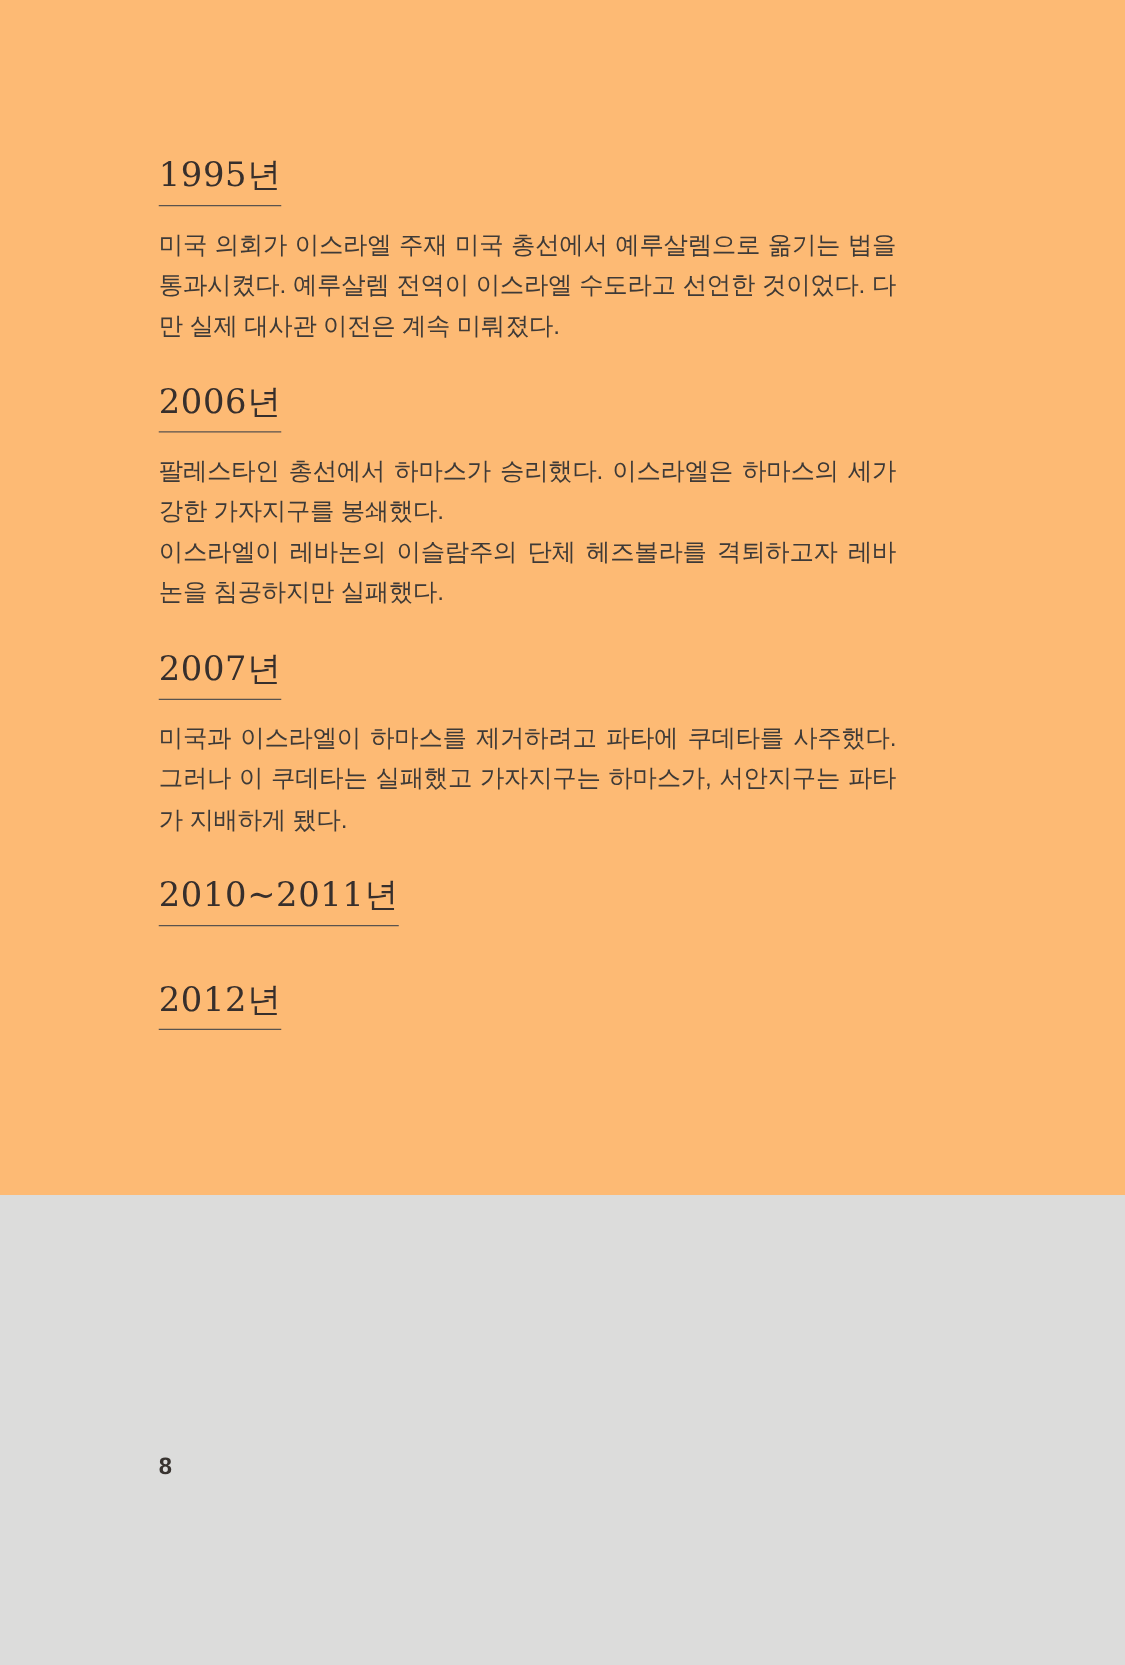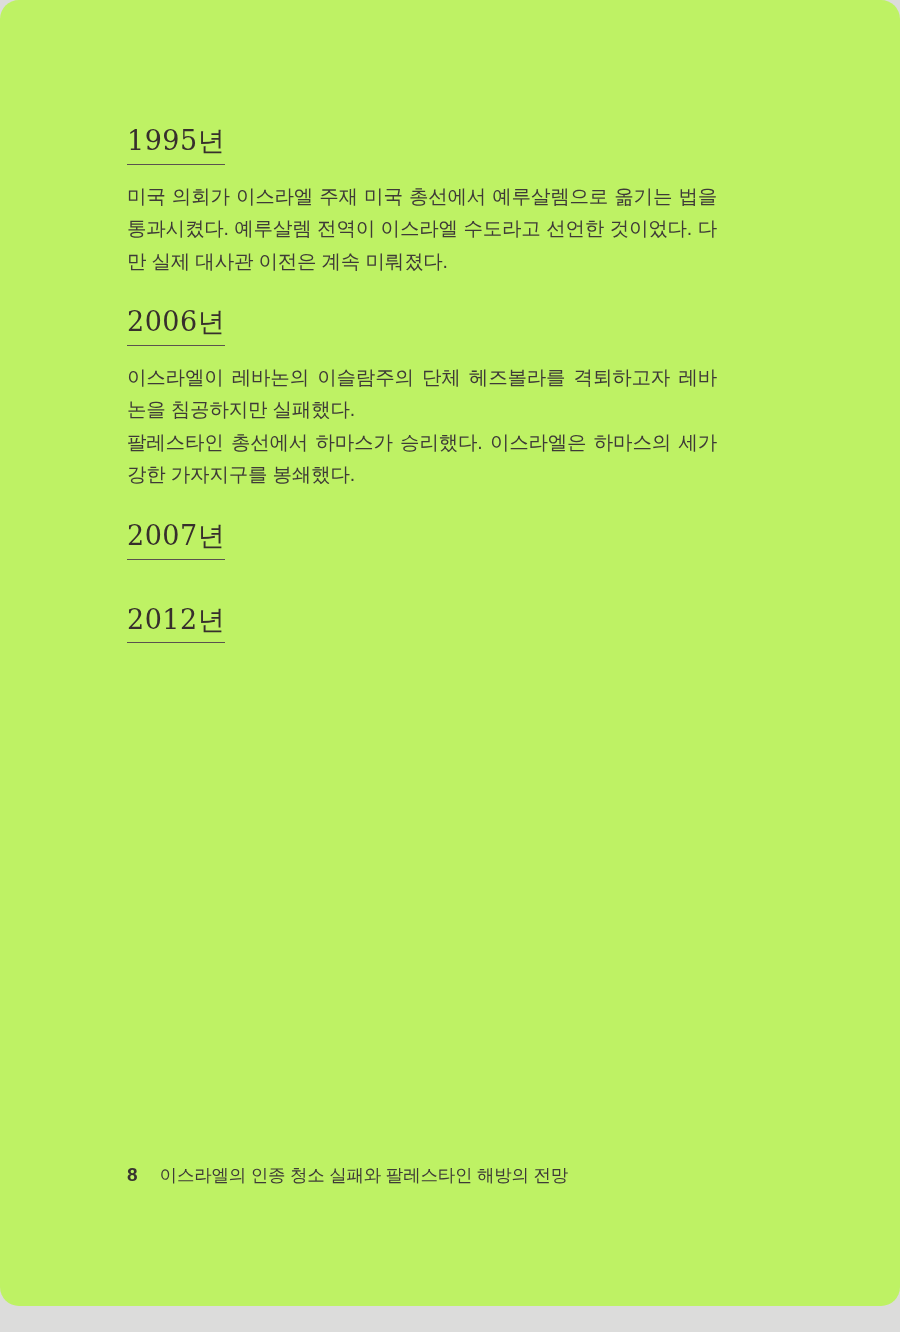--- a/index.html
+++ b/index.html
@@ -10,23 +10,22 @@
   }
   body {
     background: #dcdcdb;
     font-family: "Liberation Sans", "DejaVu Sans", sans-serif;
     position: relative;
   }
   .page {
     position: absolute;
     top: 0; left: 0;
     width: 900px;
-    height: 1306px;
-    background: #bef264;
-    border-radius: 19px;
+    height: 956px;
+    background: #fdba74;
   }
   .content {
     position: absolute;
     top: 126px;
     left: 127px;
     width: 590px;
   }
   .section {
     margin-bottom: 30px;
   }
@@ -81,36 +80,39 @@
       <div class="year-heading">1995년</div>
       <div class="section-body">
           <p class="body-par">미국 의회가 이스라엘 주재 미국 총선에서 예루살렘으로 옮기는 법을 통과시켰다. 예루살렘 전역이 이스라엘 수도라고 선언한 것이었다. 다만 실제 대사관 이전은 계속 미뤄졌다.</p>
         </div>
     </div>
 
 
     <div class="section">
       <div class="year-heading">2006년</div>
       <div class="section-body">
+          <p class="body-par">팔레스타인 총선에서 하마스가 승리했다. 이스라엘은 하마스의 세가 강한 가자지구를 봉쇄했다.</p>
           <p class="body-par">이스라엘이 레바논의 이슬람주의 단체 헤즈볼라를 격퇴하고자 레바논을 침공하지만 실패했다.</p>
-          <p class="body-par">팔레스타인 총선에서 하마스가 승리했다. 이스라엘은 하마스의 세가 강한 가자지구를 봉쇄했다.</p>
         </div>
     </div>
 
     <div class="section">
       <div class="year-heading">2007년</div>
+      <div class="section-body">
+          <p class="body-par">미국과 이스라엘이 하마스를 제거하려고 파타에 쿠데타를 사주했다. 그러나 이 쿠데타는 실패했고 가자지구는 하마스가, 서안지구는 파타가 지배하게 됐다.</p>
+        </div>
     </div>
 
 
     <div class="section">
+      <div class="year-heading">2010~2011년</div>
     </div>
 
     <div class="section">
       <div class="year-heading">2012년</div>
     </div>
   </div>
 
   <div class="footer">
     <span class="page-number">8</span>
-    <span class="book-title">이스라엘의 인종 청소 실패와 팔레스타인 해방의 전망</span>
   </div>
 
 </div>
 
 </body></html>

